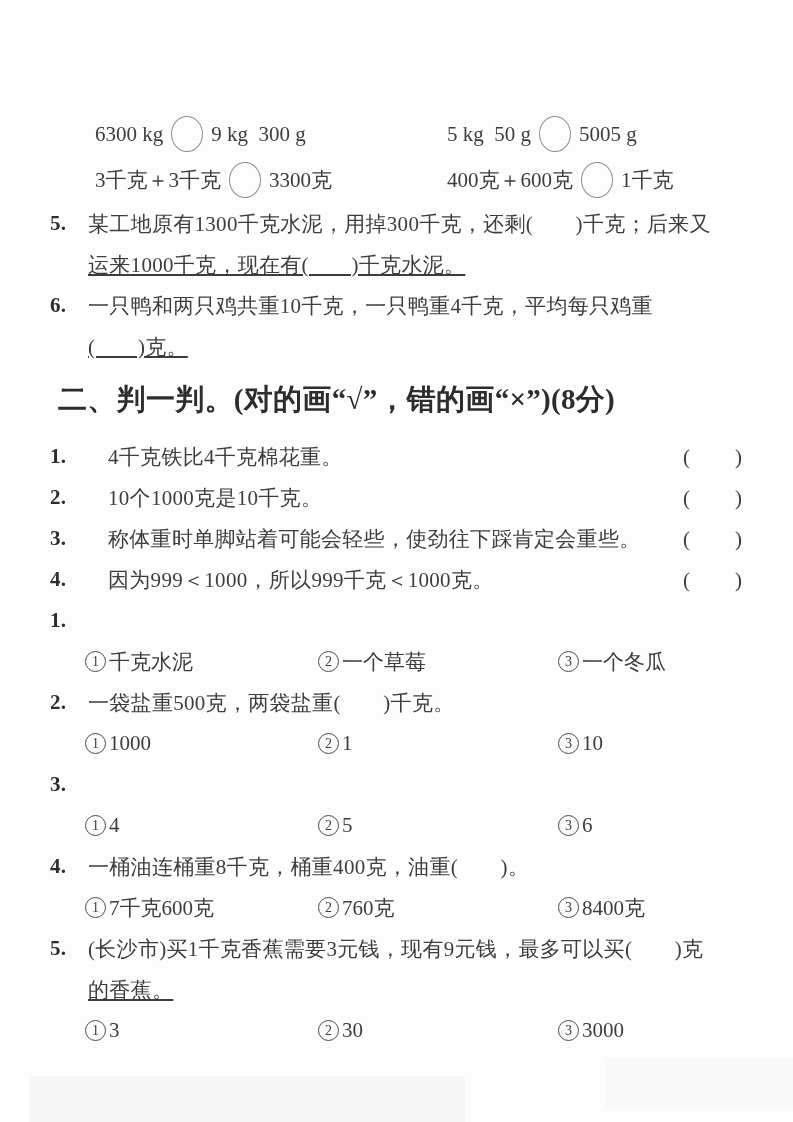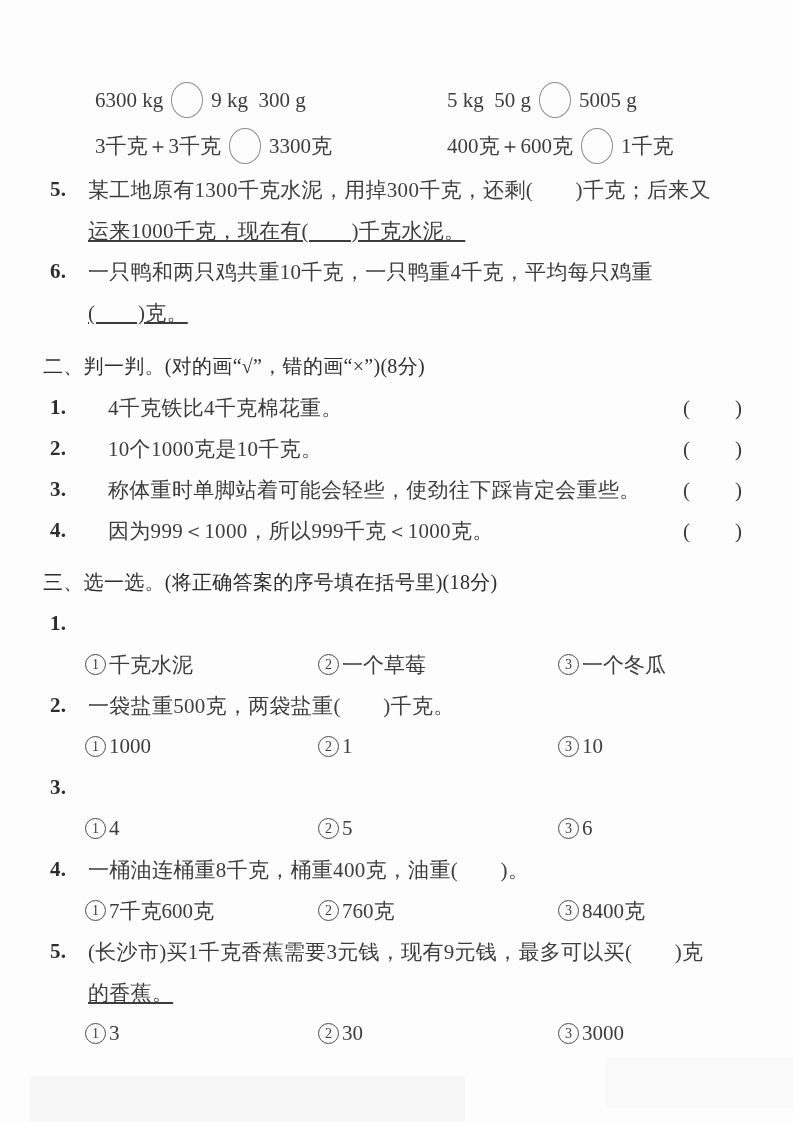--- a/index.html
+++ b/index.html
@@ -3,42 +3,42 @@
 <meta charset="utf-8">
 <style>
   html,body { margin:0; padding:0; background:#e9e9e9; }
   .page {
     width:793px; height:1122px;
     background:#fdfdfd;
     position:relative;
     margin:0 auto;
     font-family:"Liberation Serif","DejaVu Serif",serif;
     color:#3d3d3d;
-    padding:77px 50px 0 43px;
+    padding:111px 50px 0 43px;
     box-sizing:border-box;
     overflow:hidden;
   }
   .line { display:flex; align-items:center; height:41px; font-size:21px; letter-spacing:0.3px; }
   .qnum { font-weight:bold; flex:0 0 38px; width:38px; margin-left:7px; color:#2e2e2e; }
   .qtext { white-space:pre; }
   .cont { padding-left:45px;text-decoration:underline; }
 
   .cmp-row { display:flex; align-items:center; height:46px; margin-left:52px; font-size:21px; }
   .cmp-cell { display:flex; align-items:center; white-space:pre; }
   .cmp-cell.left { flex:0 0 352px; width:352px; }
   .circle {
     display:inline-block; width:30px; height:34px;
     border:1.5px solid #8c8c8c; border-radius:50%;
     margin:0 8px; background:transparent;
   }
 
   .sec {
-    font-size:20px; font-weight:normal; color:#2d2d2d;
+    font-size:29px; font-weight:bold; color:#2d2d2d;
     height:42px; display:flex; align-items:center;
-    margin:0; letter-spacing:0.3px;
+    margin:15px; letter-spacing:0.3px;
   }
   .sec.judge-title { margin-top:12px; }
   .sec.choose-title { margin-top:10px; }
 
   .judge-row { display:flex; align-items:center; height:41px; font-size:21px; letter-spacing:0.3px; }
   .judge-text { white-space:pre;margin-left:20px; }
   .bracket { margin-left:auto; letter-spacing:1px; white-space:pre; }
 
   .opts { display:flex; align-items:center; height:41px; margin-left:42px; font-size:21px; }
   .opt { display:flex; align-items:center; white-space:pre; }
@@ -116,21 +116,20 @@
       <span class="judge-text">称体重时单脚站着可能会轻些，使劲往下踩肯定会重些。</span>
       <span class="bracket">(　　)</span>
     </div>
     <div class="judge-row">
       <span class="qnum">4.</span>
       <span class="judge-text">因为999＜1000，所以999千克＜1000克。</span>
       <span class="bracket">(　　)</span>
     </div>
   </div>
 
-  <h2 class="sec choose-title">三、选一选。(将正确答案的序号填在括号里)(18分)</h2>
   <div>
 
     <div>
       <div class="line">
         <span class="qnum">1.</span>
       </div>
       <div class="opts">
         <span class="opt"><span class="circ">1</span><span>千克水泥</span></span>
         <span class="opt"><span class="circ">2</span><span>一个草莓</span></span>
         <span class="opt"><span class="circ">3</span><span>一个冬瓜</span></span>

